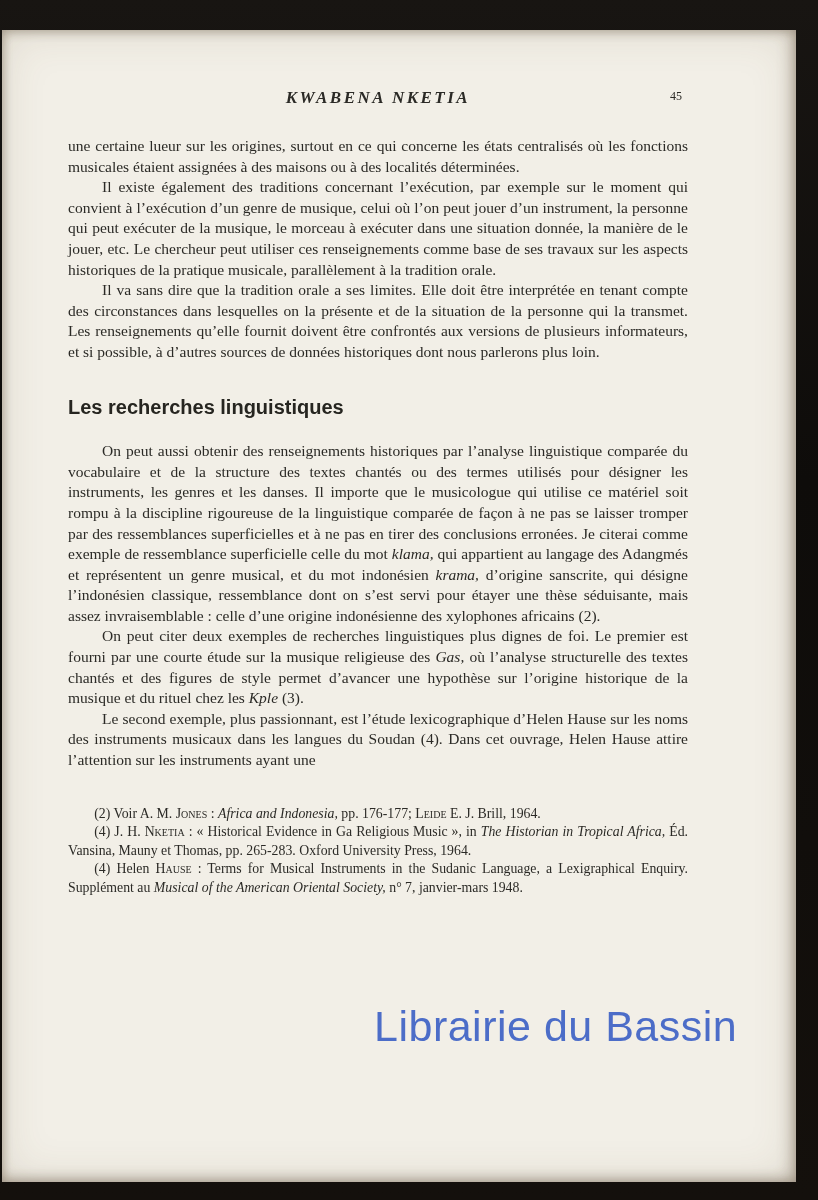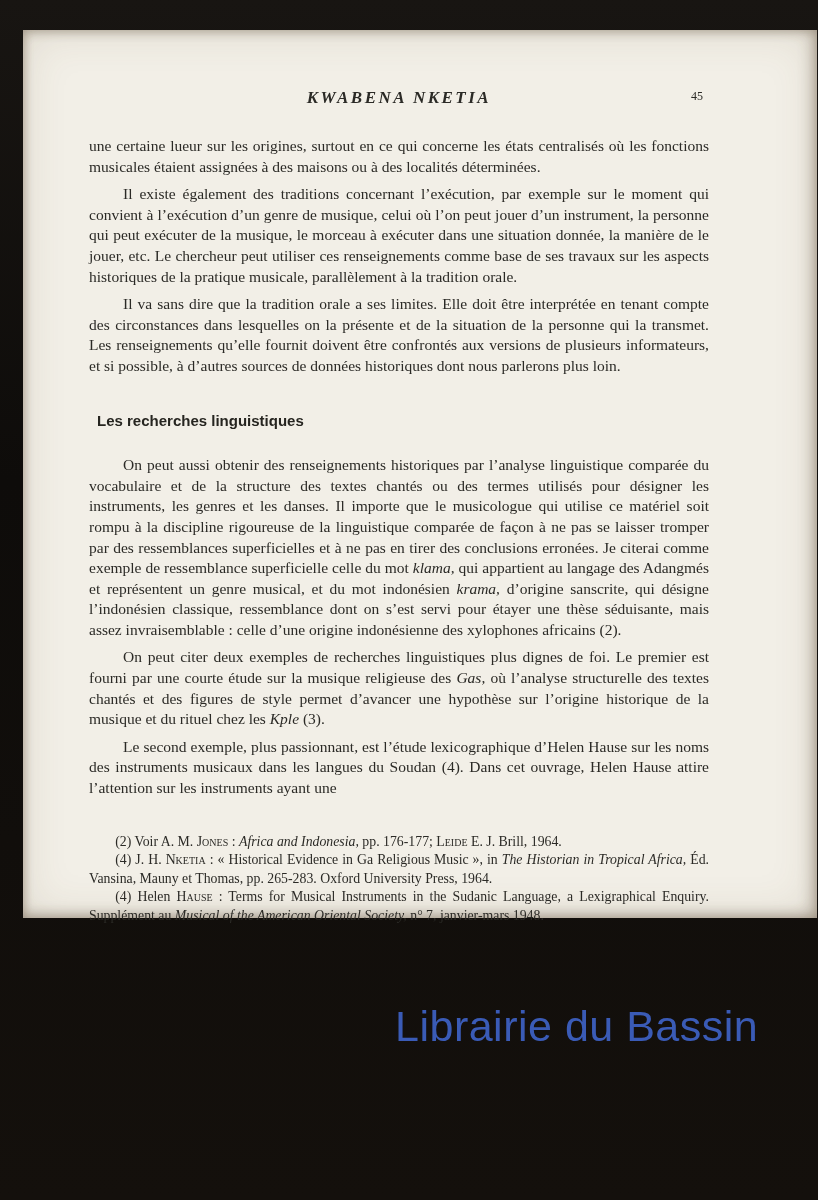--- a/index.html
+++ b/index.html
@@ -10,24 +10,24 @@
     position: relative;
     width: 818px;
     height: 1200px;
     margin: 0 auto;
     background: linear-gradient(180deg, #181512 0%, #0e0c0a 40%, #14100c 100%);
     overflow: hidden;
   }
 
   .page {
     position: absolute;
-    left: 23px;
+    left: 2px;
     top: 30px;
     width: 794px;
-    height: 888px;
+    height: 1152px;
     background: #f2efe7;
     box-shadow:
       inset 0 0 46px rgba(96, 76, 44, 0.14),
       inset -7px 0 14px rgba(70, 52, 28, 0.20),
       inset 3px 0 8px rgba(70, 52, 28, 0.12),
       inset 0 -6px 12px rgba(70, 52, 28, 0.16),
       inset 0 4px 10px rgba(70, 52, 28, 0.10);
   }
 
   .content {
@@ -55,29 +55,29 @@
     top: 1px;
     font-size: 12px;
   }
 
   .body-text {
     margin-top: 24px;
     font-size: 15.5px;
     line-height: 20.6px;
     text-align: justify;
   }
-  .body-text p.para { text-indent: 2.2em; margin-top: 7px; }
+  .body-text p.para { text-indent: 2.2em; }
   .body-text p.para.no-indent { text-indent: 0; }
 
   .section-heading {
     font-family: "Liberation Sans", sans-serif;
-    font-size: 15px;
+    font-size: 20px;
     font-weight: bold;
     color: #262520;
-    margin: 34px 0 24px 8px;
+    margin: 34px 0 24px 0;
   }
 
   .seg-n  { font-style: normal; }
   .seg-i  { font-style: italic; }
   .seg-sc { font-variant: small-caps; }
 
   .footnotes {
     margin-top: 34px;
     font-size: 13.8px;
     line-height: 18.6px;

